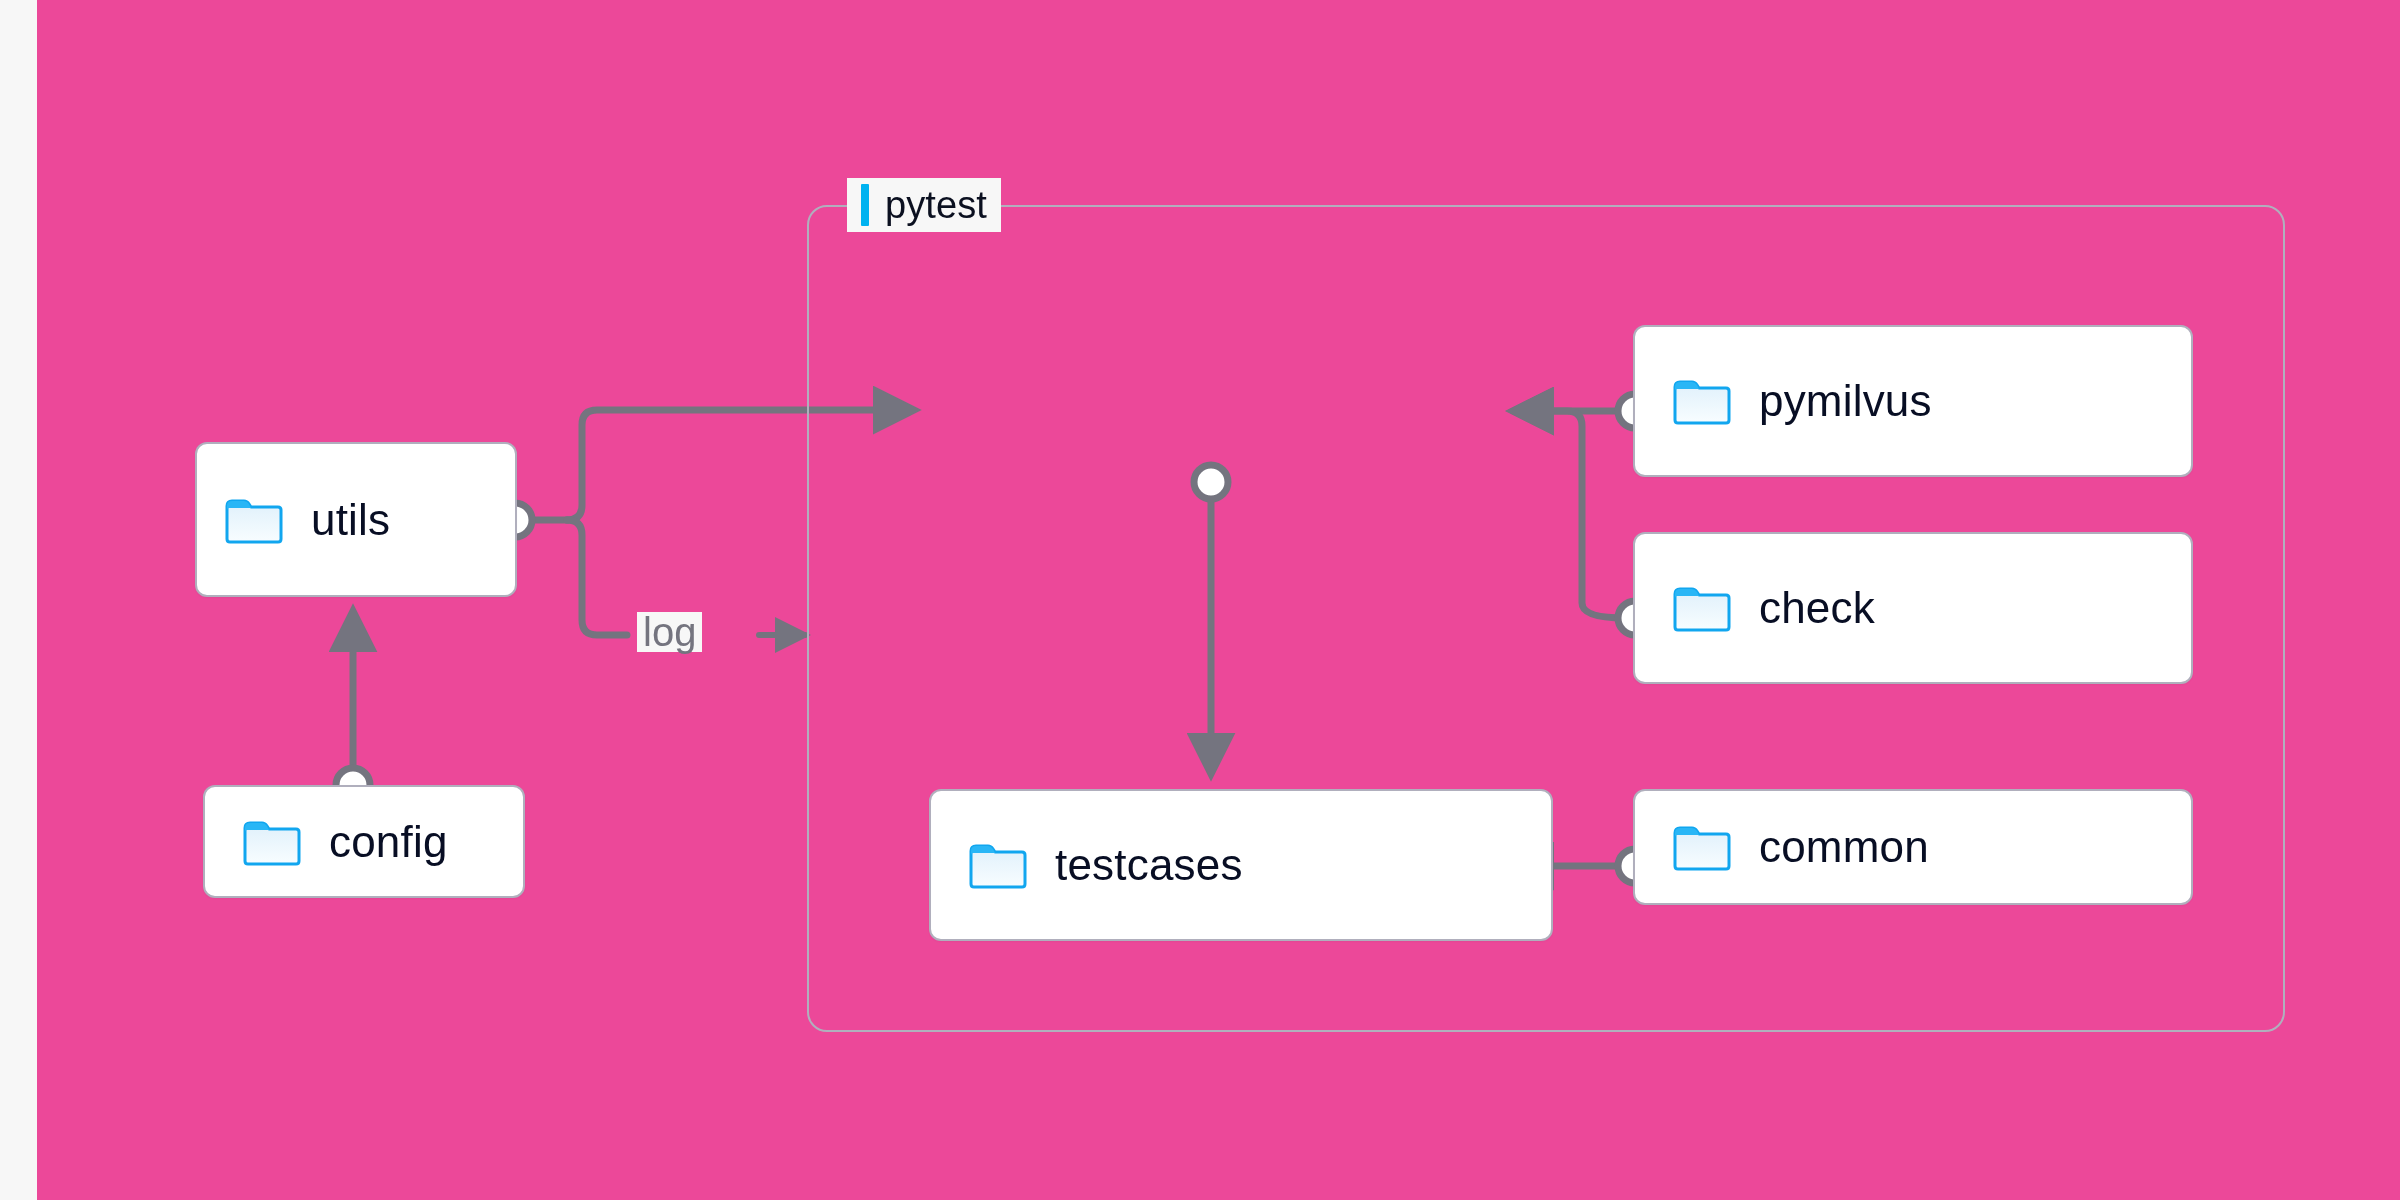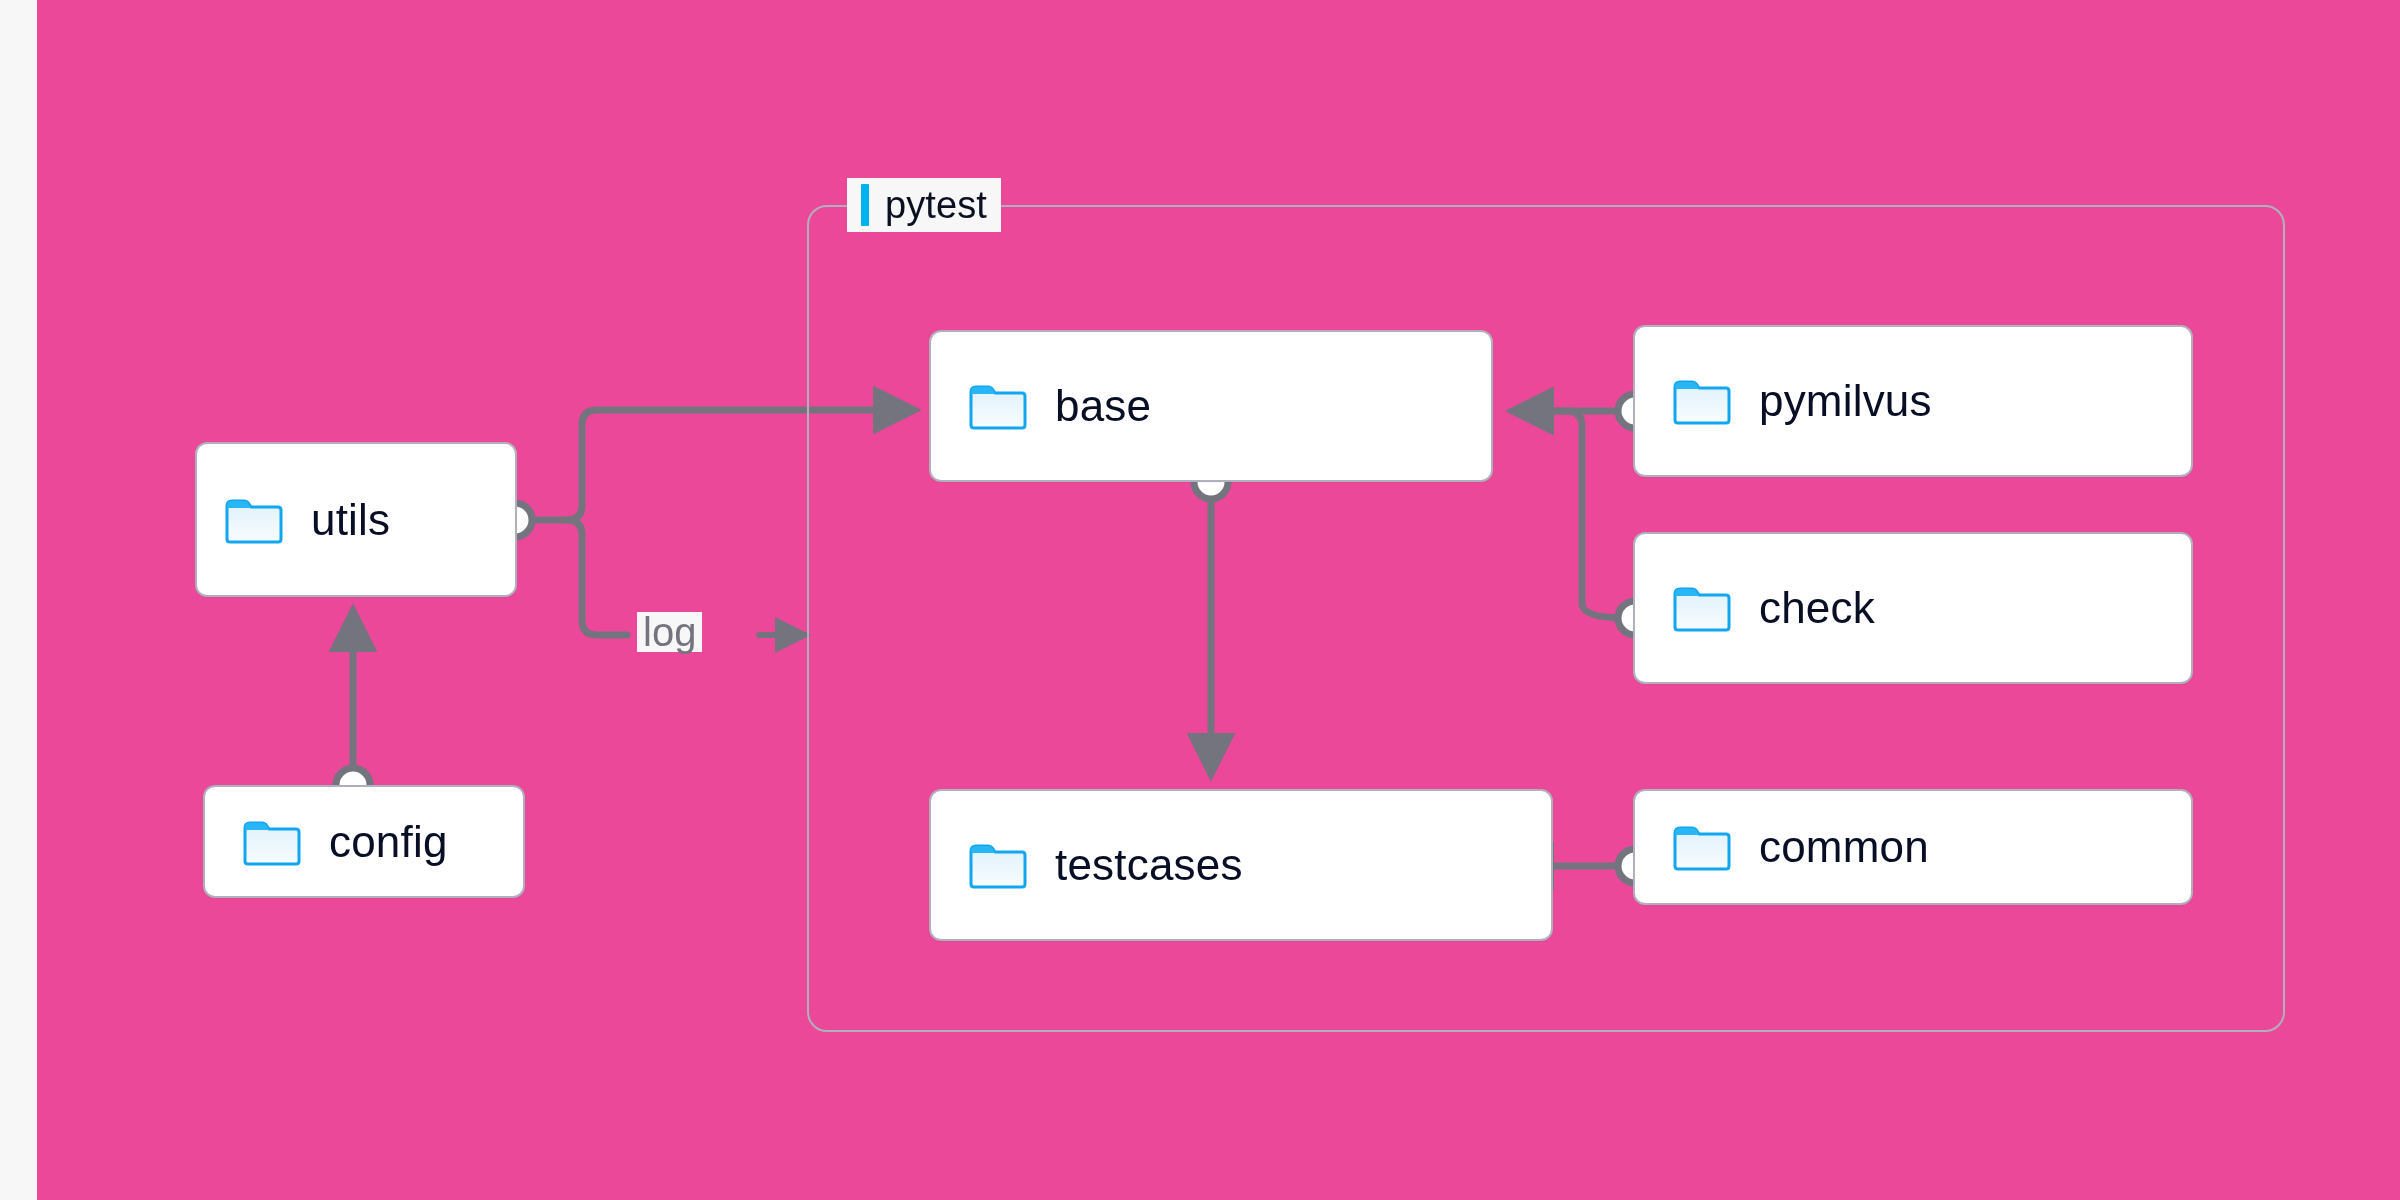--- a/index.html
+++ b/index.html
@@ -162,27 +162,20 @@
   </div>
 
   <div class="node" style="left:166px; top:785px; width:322px; height:113px;">
     <svg class="folder-icon" viewBox="0 0 58 48">
       <path d="M2 10 Q2 5 7 5 L19 5 Q22 5 24 8 L26 11 L53 11 Q56 11 56 14 L56 43 Q56 46 53 46 L5 46 Q2 46 2 43 Z" fill="url(#folderGrad)" stroke="#11a6ef" stroke-width="3" stroke-linejoin="round"></path>
       <path d="M2 10 Q2 5 7 5 L19 5 Q22 5 24 8 L26 12 L4 12 Q2 12 2 14 Z" fill="#29b6f6" stroke="none"></path>
     </svg>
     <span class="node-label">config</span>
   </div>
 
-  <div class="node" style="left:892px; top:330px; width:564px; height:152px;">
-    <svg class="folder-icon" viewBox="0 0 58 48">
-      <path d="M2 10 Q2 5 7 5 L19 5 Q22 5 24 8 L26 11 L53 11 Q56 11 56 14 L56 43 Q56 46 53 46 L5 46 Q2 46 2 43 Z" fill="url(#folderGrad)" stroke="#11a6ef" stroke-width="3" stroke-linejoin="round"></path>
-      <path d="M2 10 Q2 5 7 5 L19 5 Q22 5 24 8 L26 12 L4 12 Q2 12 2 14 Z" fill="#29b6f6" stroke="none"></path>
-    </svg>
-    <span class="node-label">base</span>
-  </div>
 
   <div class="node" style="left:892px; top:789px; width:624px; height:152px;">
     <svg class="folder-icon" viewBox="0 0 58 48">
       <path d="M2 10 Q2 5 7 5 L19 5 Q22 5 24 8 L26 11 L53 11 Q56 11 56 14 L56 43 Q56 46 53 46 L5 46 Q2 46 2 43 Z" fill="url(#folderGrad)" stroke="#11a6ef" stroke-width="3" stroke-linejoin="round"></path>
       <path d="M2 10 Q2 5 7 5 L19 5 Q22 5 24 8 L26 12 L4 12 Q2 12 2 14 Z" fill="#29b6f6" stroke="none"></path>
     </svg>
     <span class="node-label">testcases</span>
   </div>
 
   <div class="node" style="left:1596px; top:325px; width:560px; height:152px;">

